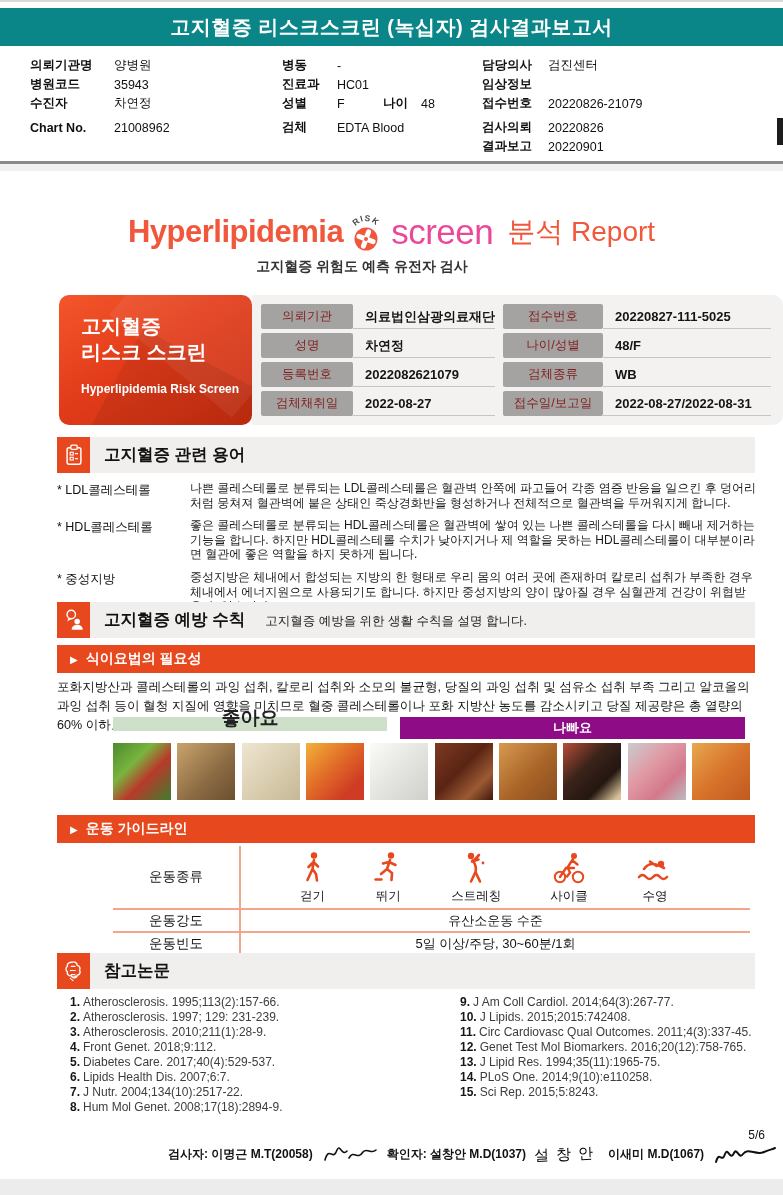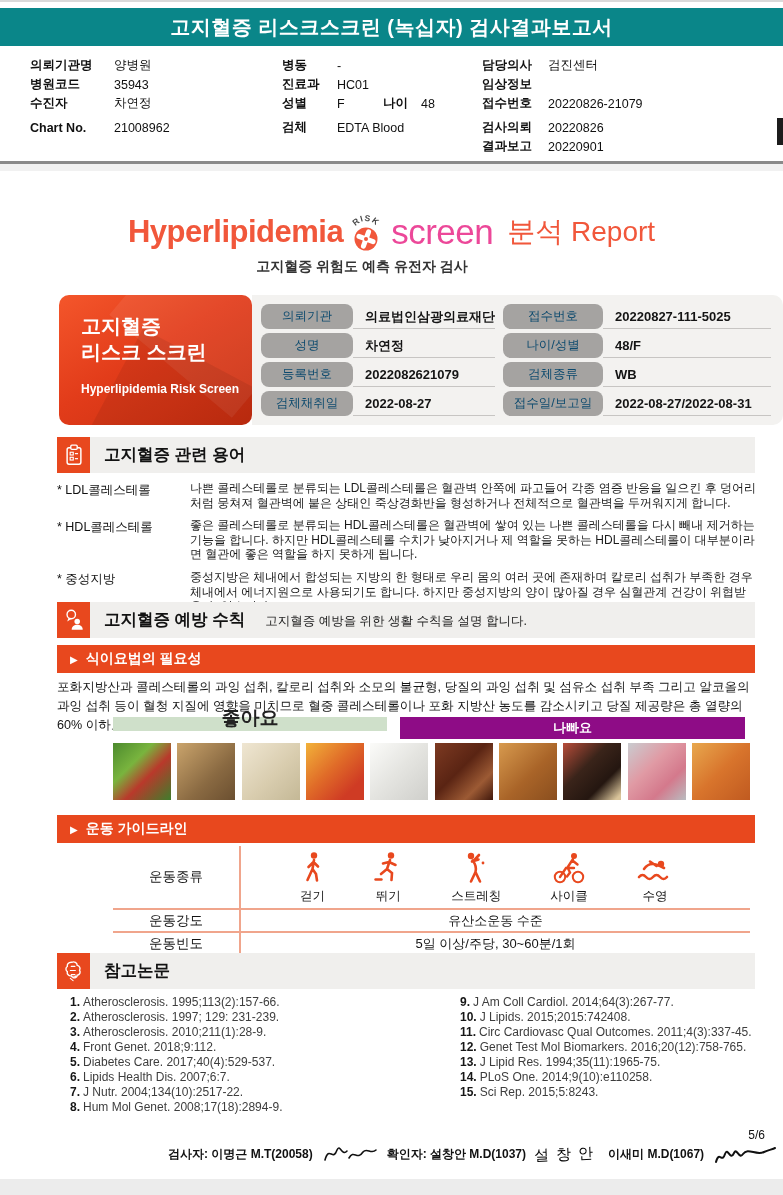--- a/index.html
+++ b/index.html
@@ -47,22 +47,22 @@
     background:linear-gradient(148deg,#f4562b 0%,#e23c1a 45%,#c62d10 100%);}
   .card-left::before{content:"";position:absolute;width:160px;height:160px;background:rgba(255,255,255,0.07);
     transform:rotate(40deg);top:-70px;right:-50px;}
   .card-left::after{content:"";position:absolute;width:150px;height:150px;background:rgba(0,0,0,0.07);
     transform:rotate(28deg);bottom:-80px;left:40px;}
   .card-title{font-size:20px;font-weight:bold;line-height:1.32;position:relative;z-index:3;}
   .card-sub{font-size:12px;font-weight:bold;margin-top:16px;position:relative;z-index:3;}
   .card-right{flex:1;background:#f3f2f0;border-radius:0 10px 10px 0;box-sizing:border-box;
     padding:9px 12px 9px 9px;display:flex;flex-direction:column;justify-content:space-between;}
   .icrow{display:flex;align-items:center;height:25px;}
-  .pill{background:#a5a3a1;color:#0c4a6e;font-size:12.5px;display:flex;align-items:center;justify-content:center;
-    height:25px;border-radius:8px;flex-shrink:0;}
+  .pill{background:#a5a3a1;color:#7f1d1d;font-size:12.5px;display:flex;align-items:center;justify-content:center;
+    height:25px;border-radius:2px;flex-shrink:0;}
   .pill.p1{width:92px;}
   .pill.p2{width:100px;}
   .val{font-weight:bold;font-size:13px;color:#141414;padding-left:12px;height:25px;line-height:25px;
     border-bottom:1px solid #c7c5c3;box-sizing:border-box;white-space:nowrap;overflow:hidden;}
   .val.v1{flex:1;margin-right:8px;}
   .val.v2{width:168px;}
 
   
   .sec{position:absolute;left:57px;width:698px;display:flex;}
   .sec-icon{flex:0 0 33px;height:36px;background:#e8481e;display:flex;align-items:center;justify-content:center;}

